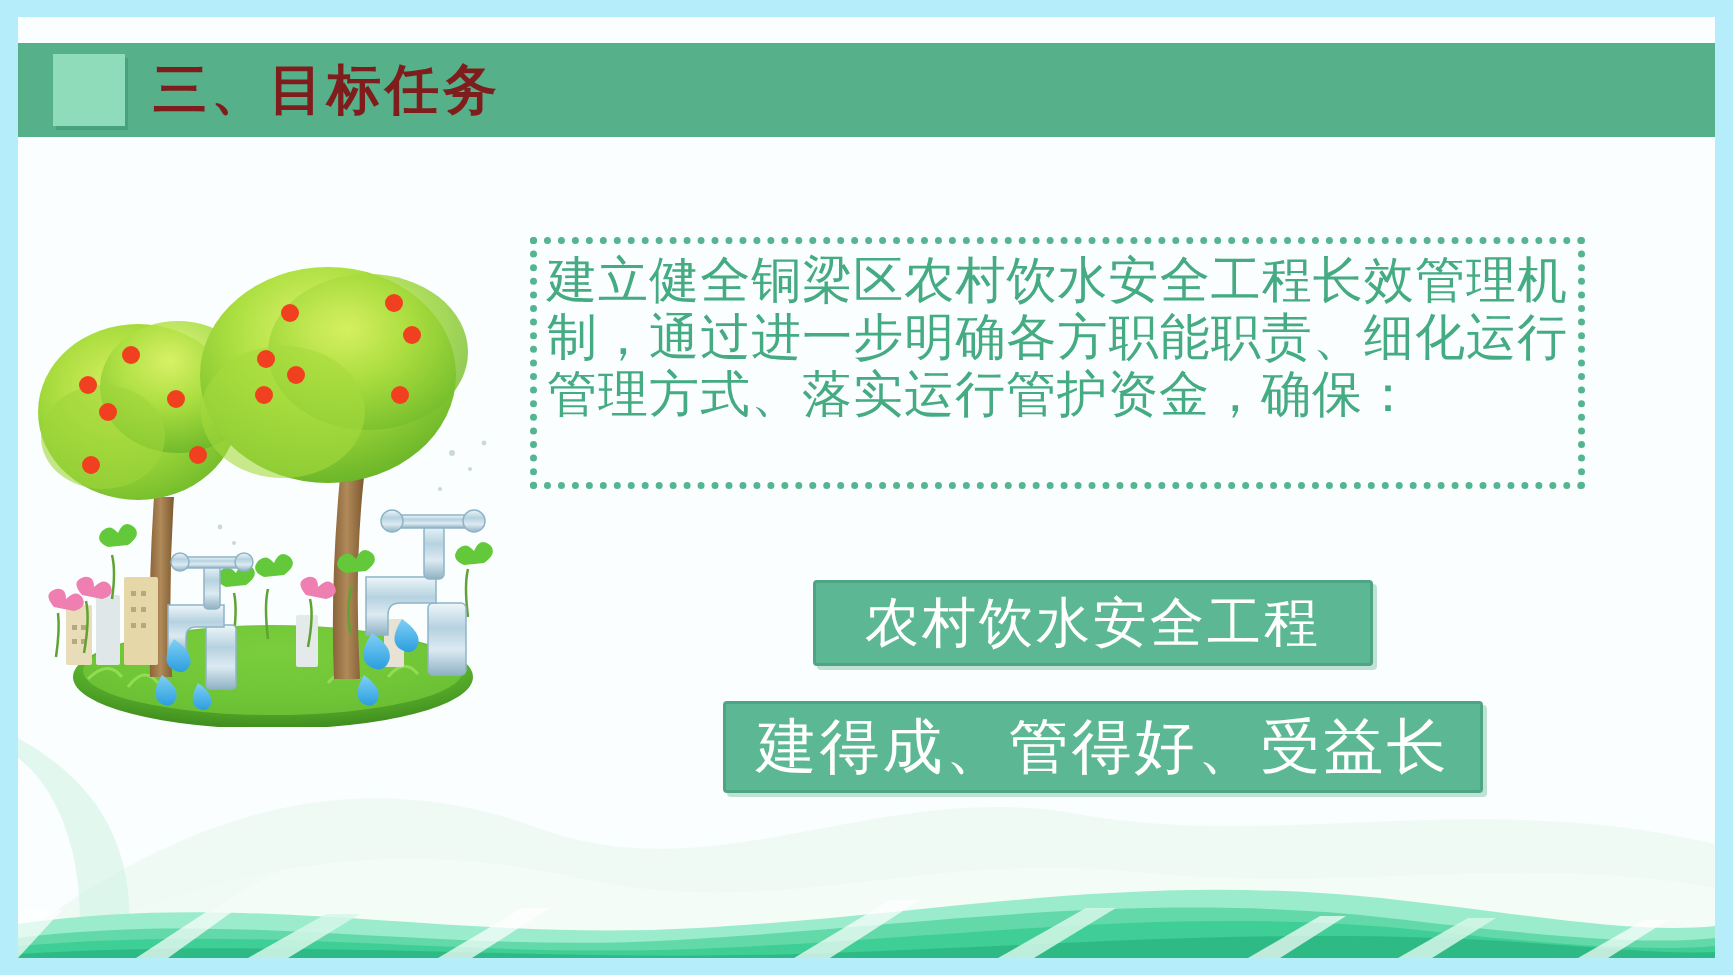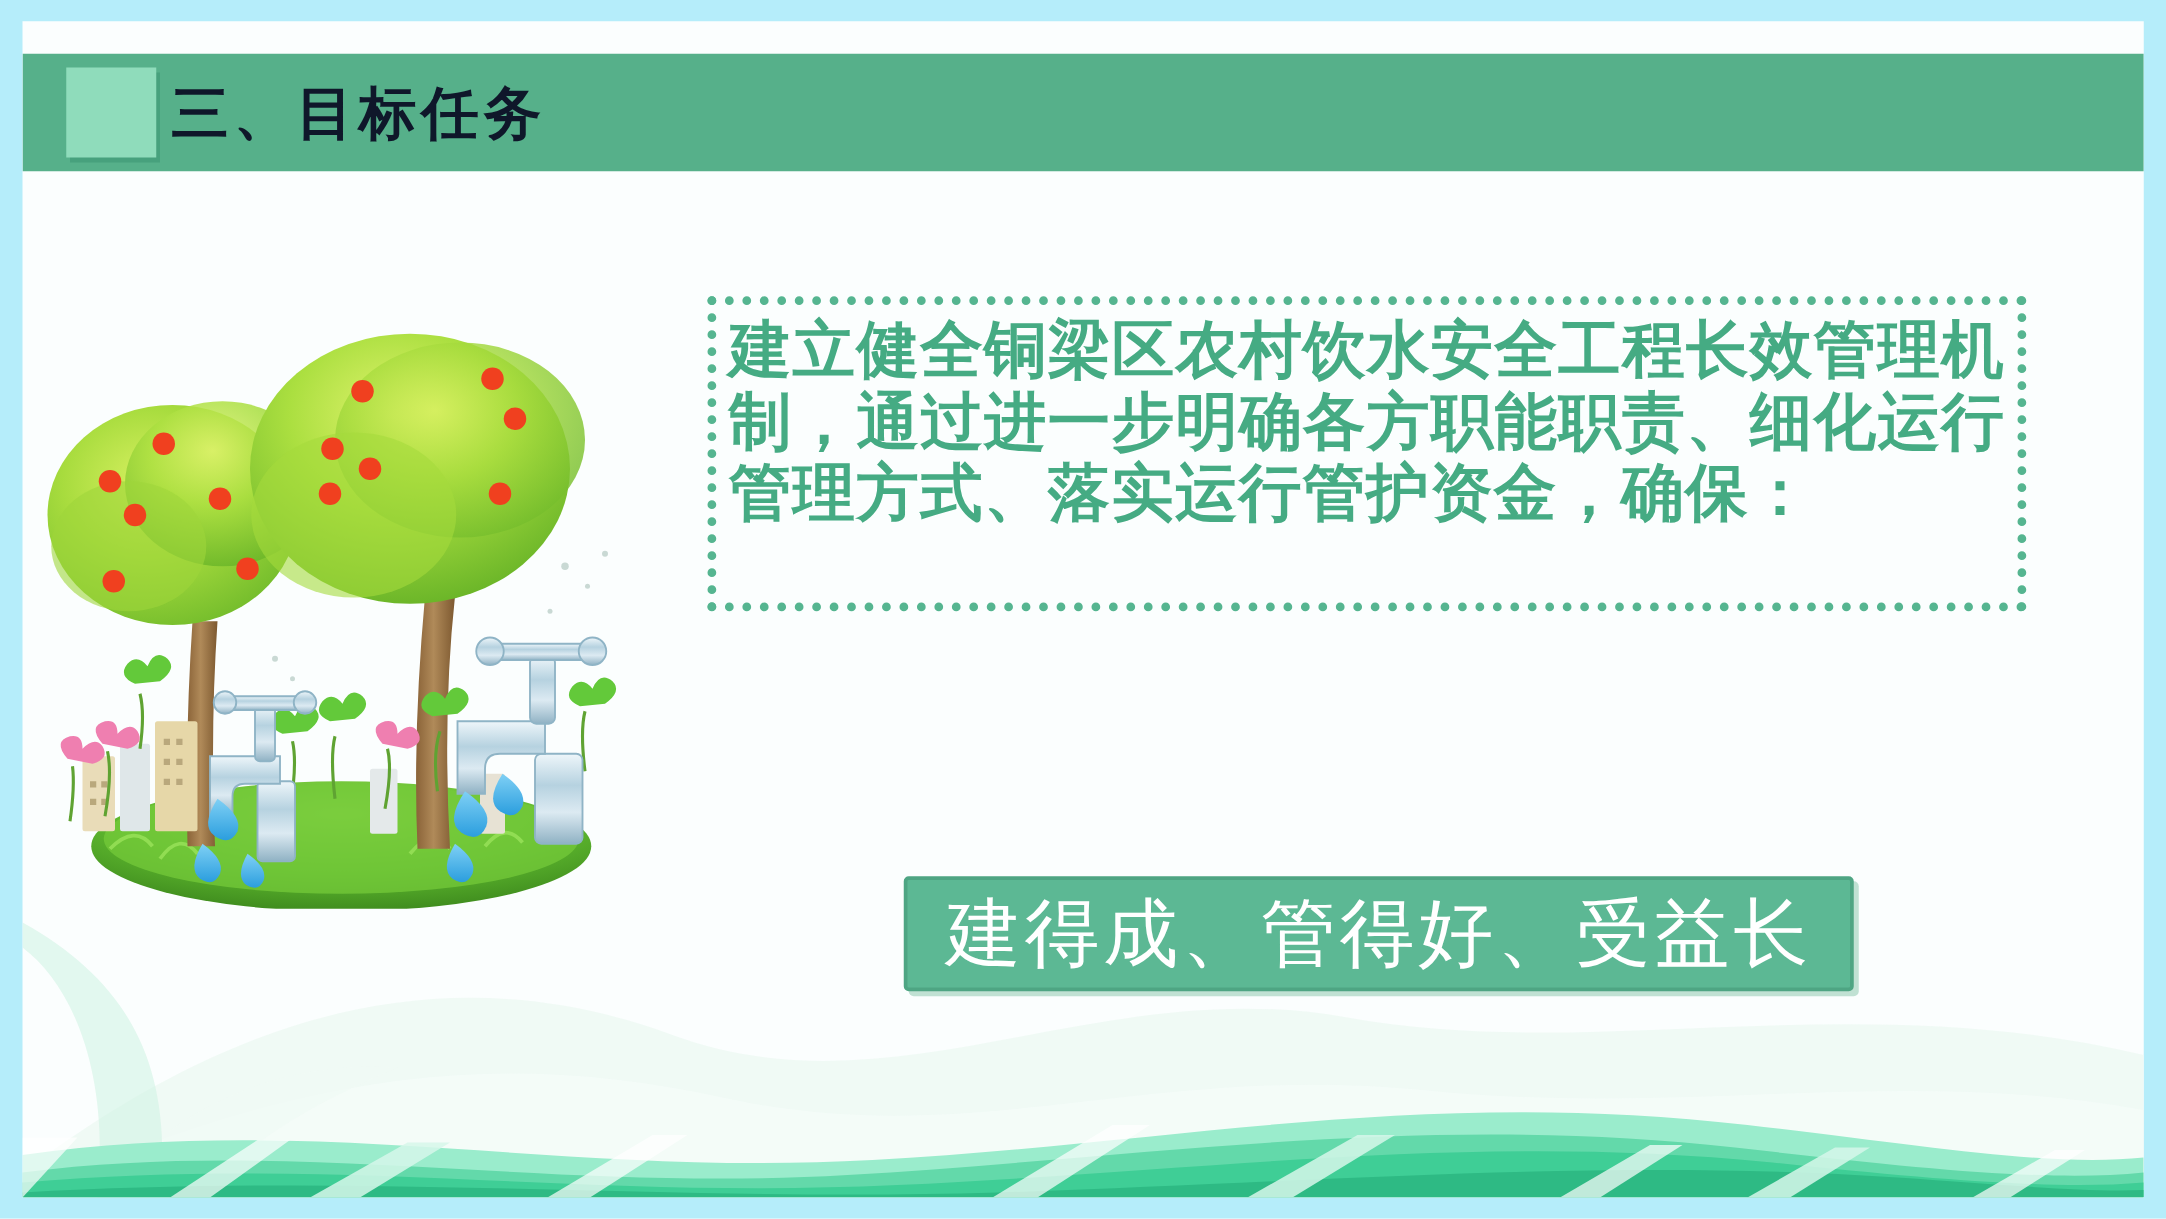--- a/index.html
+++ b/index.html
@@ -47,51 +47,50 @@
   }
   #header-square {
     width: 72px;
     height: 72px;
     margin-left: 35px;
     background: #8fdcbb;
     box-shadow: 3px 4px 0 rgba(60,150,115,0.55);
     flex: 0 0 auto;
   }
   #header-title {
-    margin-left: 12px;
-    color: #0f172a;
+    margin-left: 28px;
+    color: #7f1d1d;
     font-family: "DejaVu Sans", "Liberation Sans", sans-serif;
     font-weight: bold;
-    font-size: 46px;
+    font-size: 54px;
     letter-spacing: 4px;
     line-height: 1;
     white-space: nowrap;
   }
 
   
   #illustration {
     position: absolute;
     left: 10px;
     top: 230px;
     width: 490px;
     height: 480px;
   }
   #illustration svg { display: block; width: 100%; height: 100%; }
 
   
   #goal-textbox {
     position: absolute;
-    left: 548px;
+    left: 512px;
     top: 220px;
     width: 1055px;
     height: 252px;
     border: 7px dotted #55b590;
     box-sizing: border-box;
     padding: 8px 10px 0 10px;
-    font-weight: bold;
   }
   #goal-text {
     color: #45ab83;
     font-family: "Liberation Serif", "DejaVu Serif", serif;
     font-size: 50px;
     line-height: 57px;
     letter-spacing: 1px;
     text-align: justify;
     text-justify: inter-character;
   }
@@ -297,20 +296,21 @@
           <circle cx="192" cy="280" r="2.4"></circle>
             <circle cx="206" cy="296" r="2"></circle>
         </g>
       </svg>
     </div>
 
     <div id="goal-textbox">
       <div id="goal-text">建立健全铜梁区农村饮水安全工程长效管理机制，通过进一步明确各方职能职责、细化运行管理方式、落实运行管护资金，确保：</div>
     </div>
 
+    <div id="green-box-one" class="green-box">农村饮水安全工程</div>
 
     <div id="green-box-two" class="green-box">建得成、管得好、受益长</div>
 
     <div id="bottom-waves">
       <svg viewBox="0 0 1697 320" preserveAspectRatio="none" xmlns="http://www.w3.org/2000/svg">
 
         <path d="M0 300 C160 180 330 120 520 190 C700 256 860 140 1060 176 C1260 212 1460 150 1697 206 L1697 320 L0 320 Z" fill="#eefaf4" opacity="0.9"></path>
         <path d="M0 318 C200 230 360 196 560 240 C760 284 900 212 1120 234 C1330 256 1500 214 1697 250 L1697 320 L0 320 Z" fill="#f4fcf8" opacity="0.9"></path>
         <path d="M60 320 C120 250 200 210 300 216 C230 246 170 280 150 320 Z" fill="#f0faf5" opacity="0.8"></path>
         <path d="M0 100 C90 150 120 220 110 320 L60 320 C70 220 40 150 0 120 Z" fill="#cdf2e2" opacity="0.55"></path>

